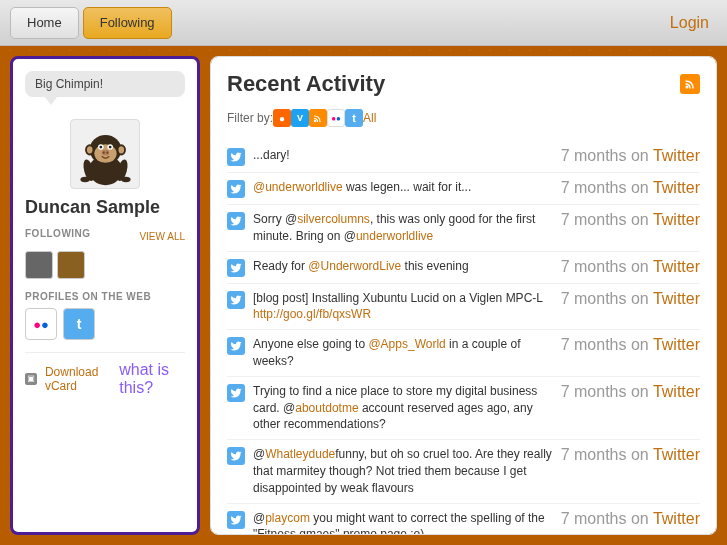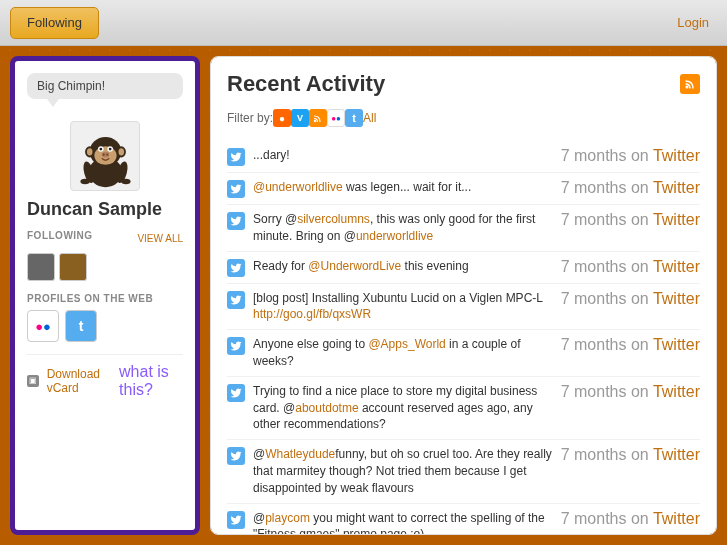--- a/index.html
+++ b/index.html
@@ -40,39 +40,39 @@
     }
     .nav-tab.active {
       background: linear-gradient(to bottom, #f0c060, #e8a820);
       border-color: #c88810;
       color: #333;
     }
     .nav-spacer { flex: 1; }
     .nav-login {
       color: #c07010;
       text-decoration: none;
-      font-size: 13px;
+      font-size: 16px;
       padding-right: 8px;
     }
 
     
     #main-layout {
       display: flex;
       height: 499px;
       padding: 10px;
       gap: 10px;
     }
 
     
     #sidebar {
       width: 190px;
       flex-shrink: 0;
       background: white;
       border-radius: 8px;
-      border: 5px solid #4c1d95;
+      border: 3px solid #4c1d95;
       padding: 12px;
       overflow: hidden;
     }
 
     .speech-bubble {
       background: #e8e8e8;
       border-radius: 8px;
       padding: 6px 10px;
       font-size: 12px;
       color: #444;
@@ -315,20 +315,21 @@
     }
     .activity-meta a {
       color: #c07010;
       text-decoration: none;
     }
   </style>
 </head>
 <body>
 
 <div id="top-nav">
+  <a class="nav-tab">Home</a>
   <a class="nav-tab active">Following</a>
   <div class="nav-spacer"></div>
   <a class="nav-login">Login</a>
 </div>
 
 <div id="main-layout">
 
   <div id="sidebar">
     <div class="speech-bubble">Big Chimpin!</div>
 

